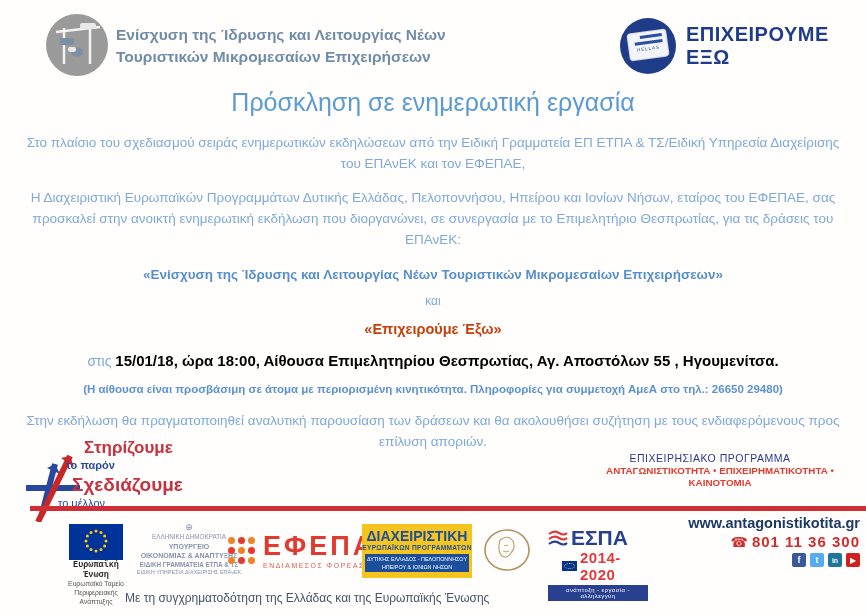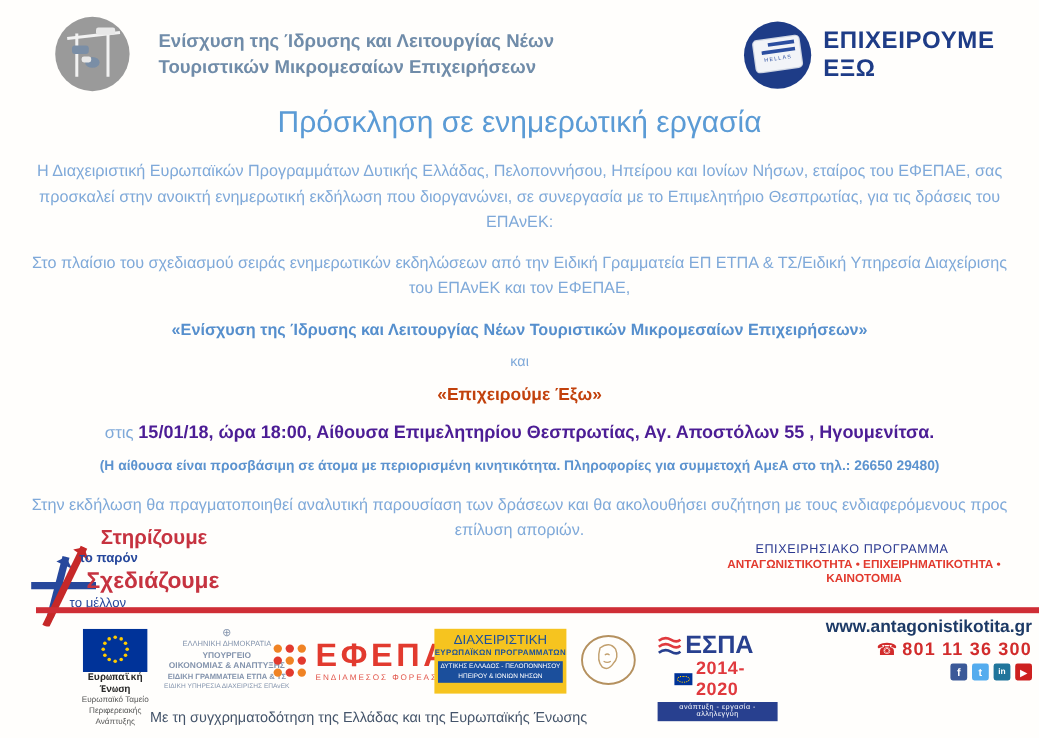--- a/index.html
+++ b/index.html
@@ -1,41 +1,41 @@
 <!DOCTYPE html>
 <html><head>
 <meta charset="utf-8">
 <style>
   html,body{margin:0;padding:0;background:#fffefc;}
   #page{position:relative;width:866px;height:615px;background:#fffefc;overflow:hidden;
         font-family:"Liberation Sans","DejaVu Sans",sans-serif;}
 
   
-  .logo-left{position:absolute;left:46px;top:14px;display:flex;gap:24px;}
+  .logo-left{position:absolute;left:46px;top:14px;display:flex;gap:8px;}
   .gray-circle{width:62px;height:62px;border-radius:50%;background:#9a9a9a;position:relative;flex:none;}
   .logo-left-text{margin-top:10px;font-size:15.5px;font-weight:600;color:#708ca9;line-height:1.4;}
   .logo-right{position:absolute;left:620px;top:18px;display:flex;gap:10px;align-items:center;}
   .navy-circle{width:56px;height:56px;border-radius:50%;background:#1e3c87;position:relative;flex:none;overflow:hidden;}
   .card{position:absolute;left:9px;top:14px;width:38px;height:26px;background:#f2f4f8;border-radius:3px;
         transform:rotate(-8deg);box-shadow:0 0 0 1px #cdd4e2;}
   .card .stripe{height:3px;background:#2b4ea0;margin:3px 4px 0 12px;}
   .card .badge{font-size:4.5px;color:#2b4ea0;text-align:center;margin-top:2px;letter-spacing:1px;}
   .logo-right-label{font-size:20px;font-weight:bold;color:#1e3c87;letter-spacing:.5px;}
 
   
   .doc-title{position:absolute;top:88px;left:0;width:100%;text-align:center;
              font-size:25px;color:#5b9bd5;}
   .body-block{position:absolute;top:133px;left:20px;width:826px;text-align:center;color:#7fa9d9;}
   .p{font-size:13.5px;line-height:1.55;margin:0 0 13px 0;}
   .action1{font-weight:bold;color:#568fcd;font-size:13.5px;margin:16px 0 0 0;}
   .connector{font-size:12px;margin:12px 0 0 0;}
   .action2{font-weight:bold;color:#c2410c;font-size:14.5px;margin:13px 0 0 0;}
   .when{margin:15px 0 0 0;font-size:15px;}
   .when .prefix{color:#7fa9d9;font-size:14px;}
-  .when .main{font-weight:bold;color:#4c1d95;}
+  .when .main{font-weight:bold;color:#000000;}
   .accessibility{margin:14px 0 0 0;font-size:11.5px;font-weight:bold;color:#5c93cf;}
   .outro{margin:16px 0 0 0;font-size:13.5px;line-height:1.55;}
 
   
   .hash-svg{position:absolute;left:22px;top:448px;}
   .motto-1{position:absolute;left:84px;top:438px;font-size:17px;font-weight:bold;color:#c63340;}
   .motto-2{position:absolute;left:66px;top:459px;font-size:11px;font-weight:bold;color:#27489c;}
   .motto-3{position:absolute;left:72px;top:474px;font-size:19px;font-weight:bold;color:#c63340;}
   .motto-4{position:absolute;left:58px;top:497px;font-size:11px;font-weight:normal;color:#27489c;}
   .red-rule{position:absolute;left:30px;top:506px;width:836px;height:5px;background:#cf2e36;}
@@ -69,21 +69,21 @@
   .ministry .m3{font-size:6.3px;font-weight:bold;}
   .ministry .m4{font-size:5.5px;}
   .efepae{position:absolute;left:228px;top:533px;display:flex;gap:7px;align-items:flex-start;}
   .dots{display:grid;grid-template-columns:repeat(3,8px);grid-auto-rows:8px;gap:2px;margin-top:4px;}
   .dot{width:7px;height:7px;border-radius:50%;}
   .do{background:#f08324;} .dr{background:#e23a2e;}
   .efepae-name{color:#e23a2e;font-size:27px;font-weight:600;letter-spacing:3px;line-height:1;}
   .efepae-sub{color:#e2554a;font-size:6.8px;letter-spacing:1.6px;margin-top:2px;text-align:center;}
   .yellow-box{position:absolute;left:362px;top:524px;width:110px;height:54px;background:#f6c41f;
               text-align:center;padding-top:5px;box-sizing:border-box;}
-  .yb1{color:#1b4f9c;font-weight:normal;font-size:11px;line-height:1;}
+  .yb1{color:#1b4f9c;font-weight:bold;font-size:14px;line-height:1;}
   .yb2{color:#1b4f9c;font-weight:bold;font-size:6.6px;letter-spacing:.3px;margin-top:1px;}
   .yb-strip{background:#1b4f9c;color:#fff;font-size:5.4px;line-height:1.5;margin:3px 3px 0 3px;padding:1px 0;}
   .seal{position:absolute;left:482px;top:526px;}
   .espa{position:absolute;left:548px;top:527px;width:100px;}
   .espa-row1{display:flex;align-items:center;gap:3px;}
   .espa-name{color:#28408f;font-weight:bold;font-size:21px;line-height:1;text-align:right;}
   .espa-row2{display:flex;align-items:center;gap:3px;margin-top:1px;margin-left:14px;}
   .mini-flag{width:15px;height:10px;background:#039;position:relative;flex:none;}
   .mini-flag:after{content:"";position:absolute;inset:2px;border:1px dotted #fc0;border-radius:50%;}
   .espa-years{color:#e03a3e;font-weight:bold;font-size:15px;letter-spacing:.5px;}
@@ -120,22 +120,22 @@
           <div class="stripe" style="margin-left:6px;"></div>
         <div class="badge">HELLAS</div>
       </div>
     </div>
     <div class="logo-right-label">ΕΠΙΧΕΙΡΟΥΜΕ ΕΞΩ</div>
   </div>
 
   <div class="doc-title">Πρόσκληση σε ενημερωτική εργασία</div>
 
   <div class="body-block">
+    <p class="p">Στο πλαίσιο του σχεδιασμού σειράς ενημερωτικών εκδηλώσεων από την Ειδική Γραμματεία ΕΠ ΕΤΠΑ &amp; ΤΣ/Ειδική Υπηρεσία Διαχείρισης του ΕΠΑνΕΚ και τον ΕΦΕΠΑΕ,</p>
     <p class="p">Η Διαχειριστική Ευρωπαϊκών Προγραμμάτων Δυτικής Ελλάδας, Πελοποννήσου, Ηπείρου και Ιονίων Νήσων, εταίρος του ΕΦΕΠΑΕ, σας προσκαλεί στην ανοικτή ενημερωτική εκδήλωση που διοργανώνει, σε συνεργασία με το Επιμελητήριο Θεσπρωτίας, για τις δράσεις του ΕΠΑνΕΚ:</p>
-    <p class="p">Στο πλαίσιο του σχεδιασμού σειράς ενημερωτικών εκδηλώσεων από την Ειδική Γραμματεία ΕΠ ΕΤΠΑ &amp; ΤΣ/Ειδική Υπηρεσία Διαχείρισης του ΕΠΑνΕΚ και τον ΕΦΕΠΑΕ,</p>
     <p class="action1">«Ενίσχυση της Ίδρυσης και Λειτουργίας Νέων Τουριστικών Μικρομεσαίων Επιχειρήσεων»</p>
     <p class="connector">και</p>
     <p class="action2">«Επιχειρούμε Έξω»</p>
     <p class="when"><span class="prefix">στις </span><span class="main">15/01/18, ώρα 18:00, Αίθουσα Επιμελητηρίου Θεσπρωτίας, Αγ. Αποστόλων 55 , Ηγουμενίτσα.</span></p>
     <p class="accessibility">(Η αίθουσα είναι προσβάσιμη σε άτομα με περιορισμένη κινητικότητα. Πληροφορίες για συμμετοχή ΑμεΑ στο τηλ.: 26650 29480)</p>
     <p class="outro">Στην εκδήλωση θα πραγματοποιηθεί αναλυτική παρουσίαση των δράσεων και θα ακολουθήσει συζήτηση με τους ενδιαφερόμενους προς επίλυση αποριών.</p>
   </div>
 
   <svg class="hash-svg" width="66" height="74" viewBox="0 0 66 74">
     <line x1="4" y1="40" x2="58" y2="40" stroke="#27489c" stroke-width="6"></line>

